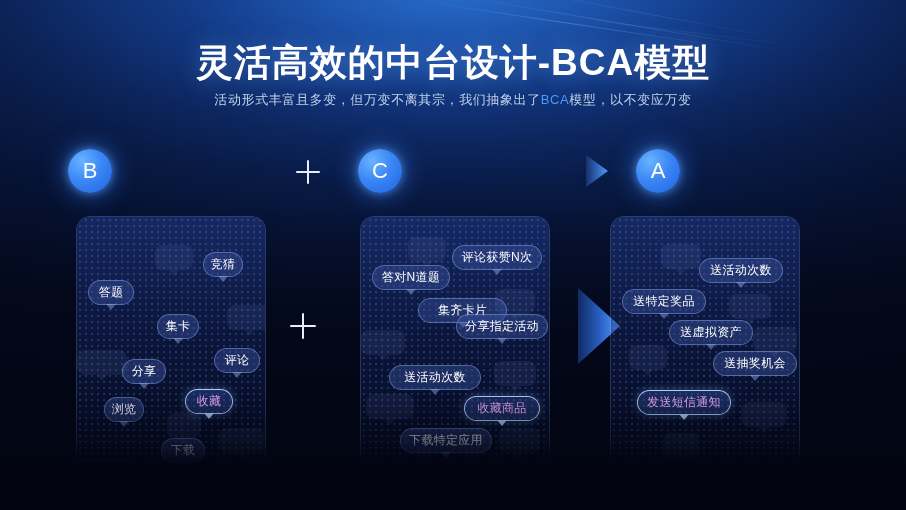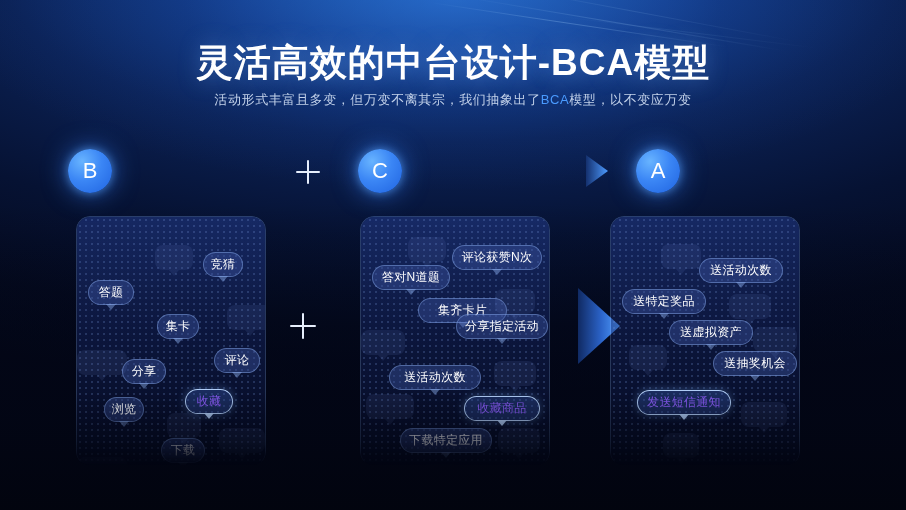--- a/index.html
+++ b/index.html
@@ -114,21 +114,21 @@
   }
   
   .bub.lit {
     color:#ffffff;
     background:rgba(63,88,165,.40);
     border:1px solid rgba(150,185,250,.42);
   }
   .bub.lit .tail { border-top:6px solid rgba(150,185,250,.42); }
   
   .bub.bright {
-    color:#8b5cf6;
+    color:#f0abfc;
     background:rgba(70,110,205,.30);
     border:1px solid rgba(185,215,255,.95);
     box-shadow:0 0 10px rgba(120,180,255,.35);
   }
   .bub.bright .tail { border-top:6px solid rgba(185,215,255,.95); }
   
   .bub.ghost {
     background:rgba(120,150,215,.11);
     border:none; border-radius:8px;
   }

